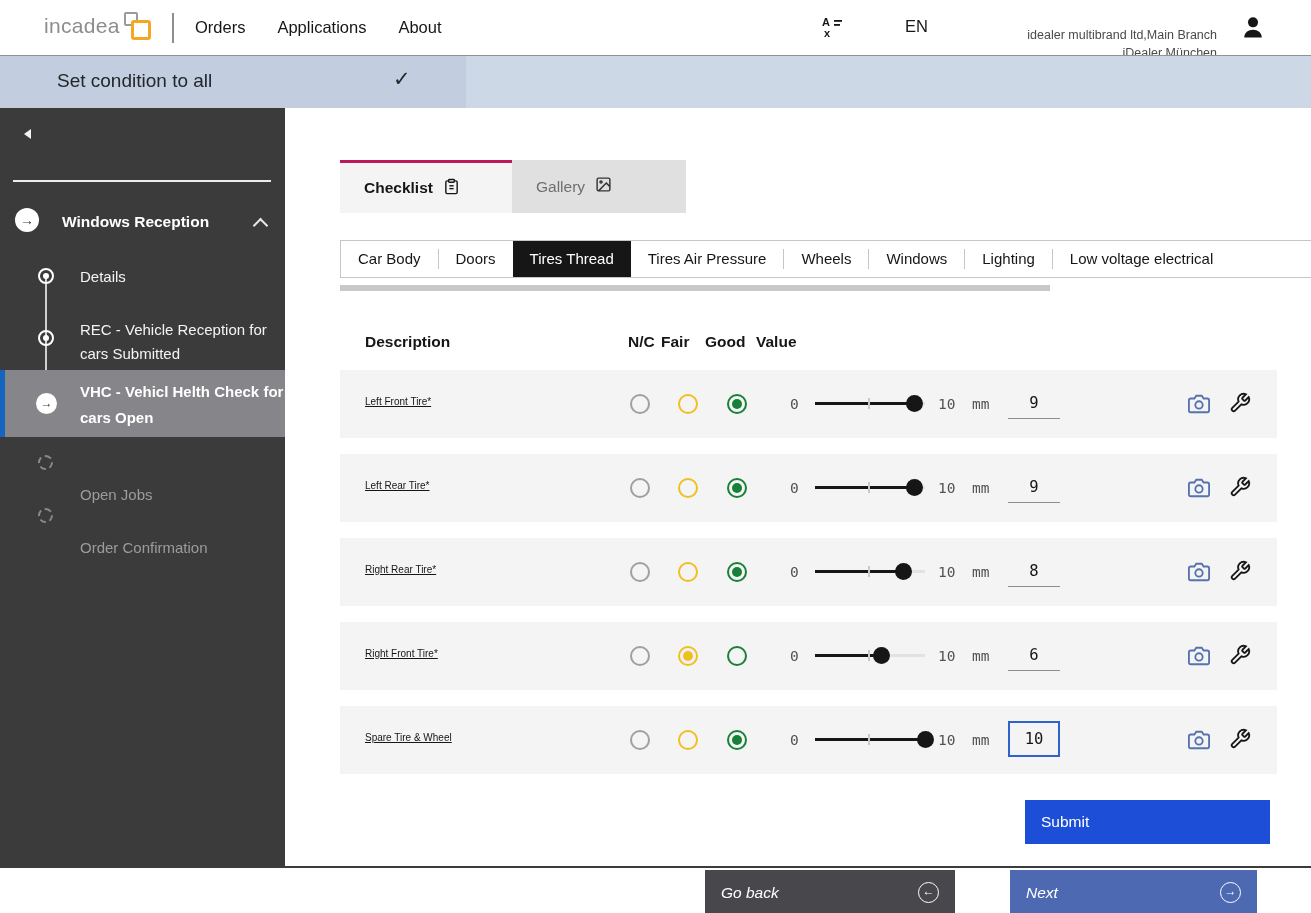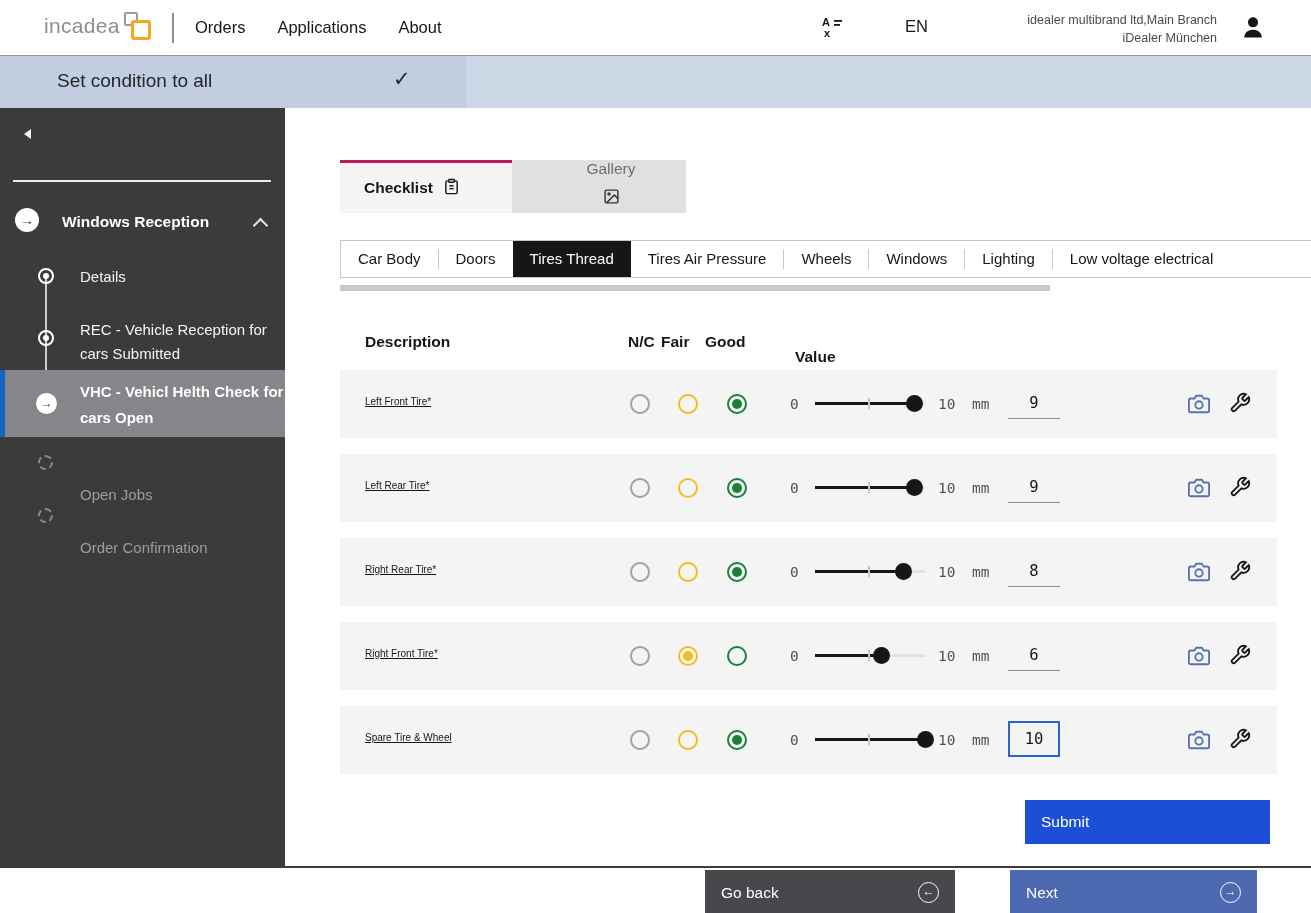--- a/index.html
+++ b/index.html
@@ -9,21 +9,21 @@
   .app-header{position:absolute;left:0;top:0;width:1311px;height:55px;background:#fff;}
   .logo-text{position:absolute;left:44px;top:14px;font-size:21px;color:#8d8d8d;letter-spacing:.3px;}
   .logo-mark{position:absolute;left:124px;top:12px;width:28px;height:28px;}
   .logo-sq-gray{position:absolute;left:0;top:0;width:10px;height:10px;border:2px solid #9a9a9a;border-radius:2px;background:#fff;}
   .logo-sq-orange{position:absolute;left:7px;top:8px;width:14px;height:14px;border:3px solid #f5a623;border-radius:3px;background:#fff;}
   .header-divider{position:absolute;left:172px;top:13px;width:2px;height:30px;background:#8d8d8d;}
   .top-nav{position:absolute;left:195px;top:0;height:55px;display:flex;align-items:center;gap:32px;font-size:16.5px;}
   .nav-item{cursor:default;}
   .lang-icon{position:absolute;left:820px;top:15px;width:24px;height:24px;}
   .lang-label{position:absolute;left:905px;top:17px;font-size:16.5px;}
-  .dealer-info{position:absolute;right:94px;top:11px;text-align:right;font-size:12.5px;color:#4a4a4a;line-height:1.45;}
+  .dealer-info{position:absolute;right:94px;top:26px;text-align:right;font-size:12.5px;color:#4a4a4a;line-height:1.45;}
   .avatar{position:absolute;right:44px;top:13px;width:28px;height:28px;}
   
   .condition-bar{position:absolute;left:0;top:55px;width:1311px;height:53px;background:#cdd8e7;border-top:1px solid #939393;box-sizing:border-box;}
   .condition-select{position:absolute;left:0;top:0;width:466px;height:100%;background:#c2cee0;}
   .condition-label{position:absolute;left:57px;top:14px;font-size:19px;color:#21272a;}
   .condition-check{position:absolute;left:393px;top:11px;font-size:21px;color:#21272a;}
   
   .sidebar{position:absolute;left:0;top:108px;width:285px;height:760px;background:#3b3b3b;color:#f4f4f4;}
   .collapse-arrow{position:absolute;left:24px;top:21px;width:0;height:0;border-top:5px solid transparent;border-bottom:5px solid transparent;border-right:7px solid #f4f4f4;}
   .sidebar-sep{position:absolute;left:13px;top:72px;width:258px;height:2px;background:#ececec;}
@@ -38,53 +38,53 @@
   .step-dot::after{content:"";position:absolute;left:3px;top:3px;width:6px;height:6px;border-radius:50%;background:#fff;}
   .step-dash{position:absolute;left:38px;width:15px;height:15px;border:2px dashed #8a8a8a;border-radius:50%;box-sizing:border-box;}
   .step-active-block{position:absolute;left:0;top:262px;width:285px;height:67px;background:#85858a;}
   .step-active-stripe{position:absolute;left:0;top:0;width:5px;height:67px;background:#1565c0;}
   .step-active-icon{position:absolute;left:36px;top:23px;width:21px;height:21px;border-radius:50%;background:#fff;color:#3b3b3b;
                     font-size:12px;font-weight:bold;text-align:center;line-height:21px;}
   .step-active-text{position:absolute;left:80px;top:9px;width:205px;font-size:15px;font-weight:bold;line-height:26px;color:#ffffff;}
   
   .tab{position:absolute;top:160px;height:53px;display:flex;align-items:center;gap:10px;padding-left:24px;box-sizing:border-box;font-size:15.5px;}
   .tab-checklist{left:340px;width:172px;background:#f4f4f4;border-top:3px solid #be185d;font-weight:bold;}
-  .tab-gallery{left:512px;width:174px;background:#e0e0e0;color:#6f6f6f;flex-direction:column;}
+  .tab-gallery{left:512px;width:174px;background:#e0e0e0;color:#6f6f6f;}
   .tab svg{flex:0 0 auto;}
   
   .subtab-bar{position:absolute;left:340px;top:240px;width:971px;height:38px;border:1px solid #c6c6c6;border-right:none;box-sizing:border-box;
               background:#fff;display:flex;align-items:stretch;overflow:hidden;}
   .subtab{padding:0 17px;line-height:36px;font-size:15px;white-space:nowrap;color:#161616;}
   .subtab.active{background:#161616;color:#fff;}
   .subtab-divider{width:1px;height:20px;background:#c6c6c6;align-self:center;}
   .hscrollbar{position:absolute;left:340px;top:285px;width:710px;height:6px;background:#c8c8c8;}
   
   .col-head{position:absolute;top:333px;font-size:15.5px;font-weight:bold;}
-  .ch-desc{left:365px;} .ch-nc{left:628px;} .ch-fair{left:661px;} .ch-good{left:705px;} .ch-value{left:795px;margin-top:15px;}
+  .ch-desc{left:365px;} .ch-nc{left:628px;} .ch-fair{left:661px;} .ch-good{left:705px;} .ch-value{left:756px;}
   .row{position:absolute;left:340px;width:937px;height:68px;background:#f4f4f4;}
   .desc{position:absolute;left:25px;top:26px;font-size:10px;text-decoration:underline;}
   .radio{position:absolute;top:24px;width:20px;height:20px;border-radius:50%;border:2px solid #a0a0a0;box-sizing:border-box;background:#f4f4f4;}
   .radio.nc{left:290px;} .radio.fair{left:338px;border-color:#f0c020;} .radio.good{left:387px;border-color:#198038;}
   .radio .dot{display:none;position:absolute;left:3px;top:3px;width:10px;height:10px;border-radius:50%;}
   .radio.fair .dot{background:#f0c020;} .radio.good .dot{background:#198038;}
   .radio.selected .dot{display:block;}
   .mono{font-family:"DejaVu Sans Mono",monospace;color:#525252;font-size:14.5px;}
   .smin{position:absolute;left:450px;top:26px;} .smax{position:absolute;left:598px;top:26px;} .sunit{position:absolute;left:632px;top:26px;}
   .track{position:absolute;left:475px;top:32px;width:110px;height:3px;background:#e2e2e2;}
   .fill{position:absolute;left:0;top:0;height:3px;background:#161616;}
   .tick{position:absolute;left:53px;top:-4px;width:2px;height:11px;background:#c9c9c9;}
   .thumb{position:absolute;top:-7px;width:17px;height:17px;border-radius:50%;background:#161616;}
   .vfield{position:absolute;left:668px;top:17px;width:52px;height:32px;text-align:center;line-height:32px;
           font-family:"DejaVu Sans Mono",monospace;font-size:15.5px;color:#161616;border-bottom:1.5px solid #8d8d8d;box-sizing:border-box;}
   .vfield.focused{border:2.5px solid #2d63cc;height:36px;top:15px;line-height:32px;}
   .cam-icon{position:absolute;left:848px;top:23px;} .wrench-icon{position:absolute;left:889px;top:22px;}
   
   .submit-btn{position:absolute;left:1025px;top:800px;width:245px;height:44px;background:#1d4ed8;color:#fff;font-size:15.5px;
               padding:12px 16px;box-sizing:border-box;border:none;text-align:left;}
-  .bottom-bar{position:absolute;left:0;top:866px;width:1311px;height:30px;background:#fff;border-top:2px solid #3c3c3c;box-sizing:border-box;}
+  .bottom-bar{position:absolute;left:0;top:866px;width:1311px;height:30px;background:#fff;border-top:2px solid #3c3c3c;box-sizing:border-box;font-style:italic;}
   .nav-btn{position:absolute;top:2px;height:45px;display:flex;align-items:center;justify-content:space-between;
            padding:0 16px;box-sizing:border-box;color:#fff;font-size:15.5px;}
   .goback-btn{left:705px;width:250px;background:#48484c;}
   .next-btn{left:1010px;width:247px;background:#4d69b1;}
   .circle-arrow{width:21px;height:21px;border:1.6px solid #fff;border-radius:50%;box-sizing:border-box;
                 text-align:center;line-height:17px;font-size:12px;}
 </style>
 </head>
 <body>
 

